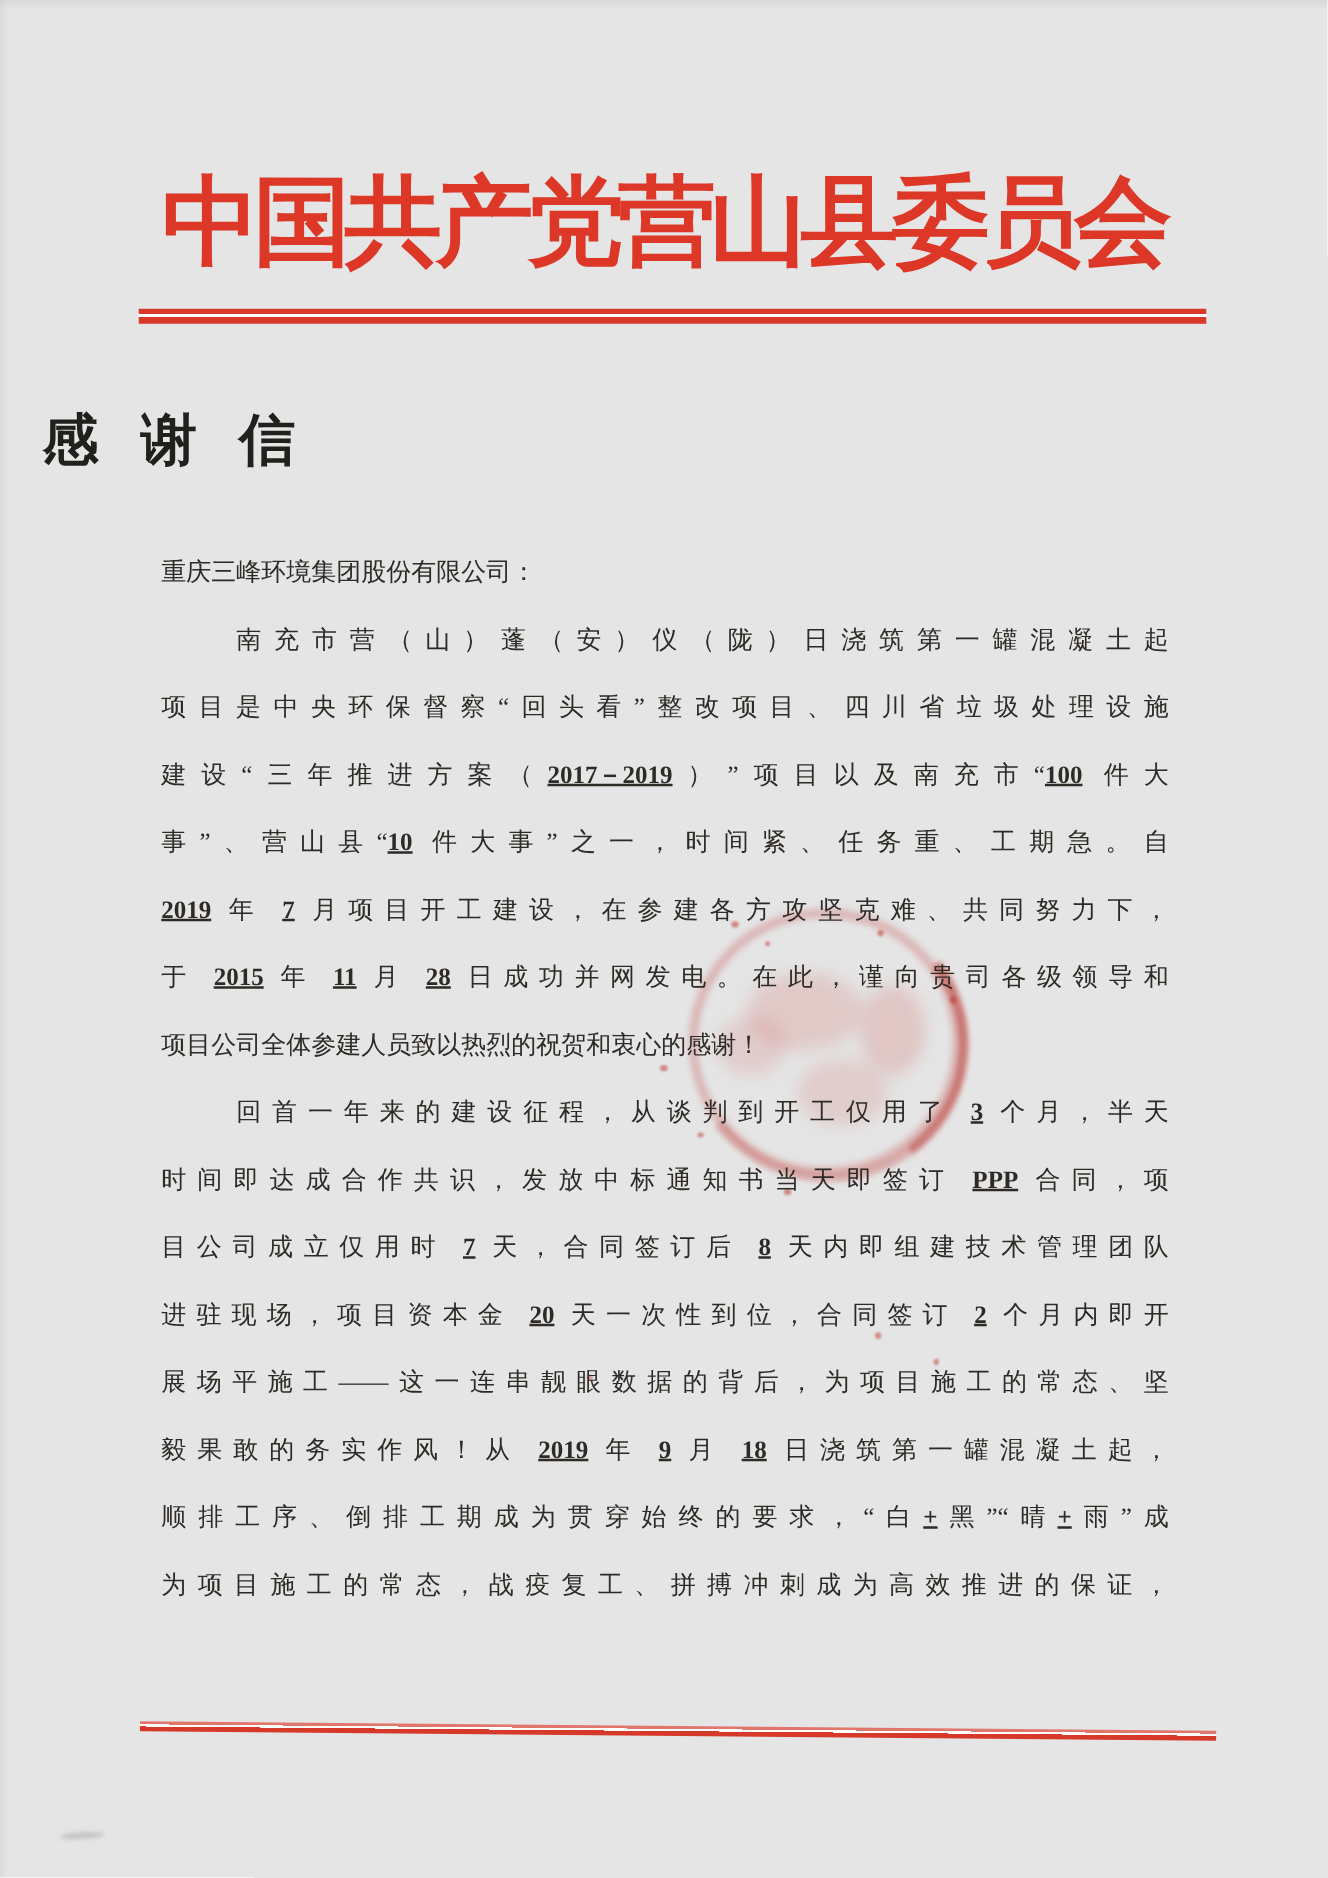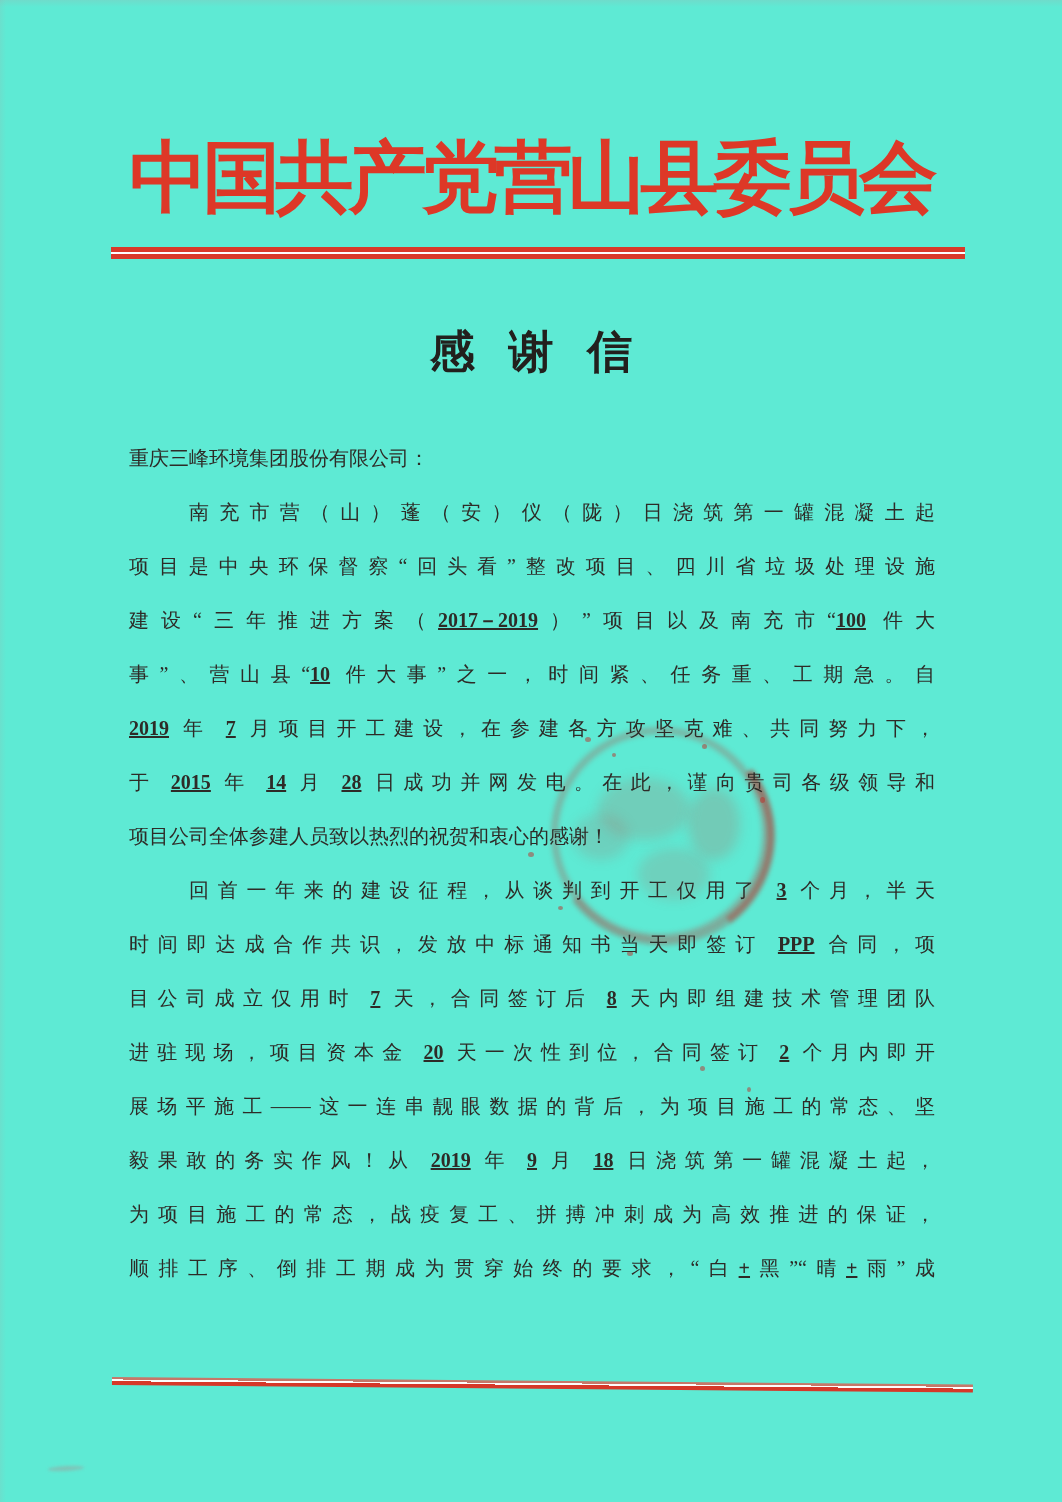--- a/index.html
+++ b/index.html
@@ -1,18 +1,18 @@
 <!DOCTYPE html>
 <html><head>
 <meta charset="utf-8">
 <style>
   html,body{margin:0;padding:0;background:#ffffff;}
   .page{
     position:relative;width:1062px;height:1502px;
-    background:#5eead4;overflow:hidden;
+    background:#e5e5e5;overflow:hidden;
     font-family:"Liberation Serif","DejaVu Serif",serif;
   }
   .edge-top{position:absolute;top:0;left:0;right:0;height:7px;
     background:linear-gradient(180deg,rgba(170,170,170,.22),rgba(170,170,170,0));}
   .edge-left{position:absolute;top:0;left:0;bottom:0;width:6px;
     background:linear-gradient(90deg,rgba(170,170,170,.16),rgba(170,170,170,0));}
 
   
   .letterhead{
     position:absolute;top:126px;left:0;width:100%;
@@ -20,21 +20,21 @@
     letter-spacing:-5px;color:#dd3827;white-space:nowrap;
   }
   .head-rule{
     position:absolute;left:111px;top:247px;width:854px;height:12px;
     background:linear-gradient(180deg,#d93929 0 38%,#fefefe 38% 58%,#d93929 58% 100%);
   }
 
   
   .doc-title{
     position:absolute;top:322px;left:0;width:100%;margin:0;
-    text-align:center;font-size:45px;font-weight:700;color:#22201d;
+    text-align:left;font-size:45px;font-weight:700;color:#22201d;
     letter-spacing:.75em;text-indent:.75em;
   }
 
   
   .body{
     position:absolute;left:129px;top:431px;width:806px;
     font-size:20px;line-height:54px;color:#2e2b27;
   }
   .line{height:54px;white-space:nowrap;}
   .line.j{white-space:normal;text-align:justify;text-align-last:justify;text-justify:inter-character;}
@@ -111,27 +111,27 @@
   <div class="speck s9"></div>
   <div class="speck s10"></div>
 
   <div class="body">
     <div class="line">重庆三峰环境集团股份有限公司：</div>
     <div class="line ind j rich">南充市营（山）蓬（安）仪（陇）日浇筑第一罐混凝土起</div>
     <div class="line j rich">项目是中央环保督察“回头看”整改项目、四川省垃圾处理设施</div>
     <div class="line j rich">建设“三年推进方案（<b>2017－2019</b>）”项目以及南充市“<b>100</b> 件大</div>
     <div class="line j rich">事”、营山县“<b>10</b> 件大事”之一，时间紧、任务重、工期急。自</div>
     <div class="line j rich"><b>2019</b> 年 <b>7</b> 月项目开工建设，在参建各方攻坚克难、共同努力下，</div>
-    <div class="line j rich">于 <b>2015</b> 年 <b>14</b> 月 <b>28</b> 日成功并网发电。在此，谨向贵司各级领导和</div>
+    <div class="line j rich">于 <b>2015</b> 年 <b>11</b> 月 <b>28</b> 日成功并网发电。在此，谨向贵司各级领导和</div>
     <div class="line rich">项目公司全体参建人员致以热烈的祝贺和衷心的感谢！</div>
     <div class="line ind j rich">回首一年来的建设征程，从谈判到开工仅用了 <b>3</b> 个月，半天</div>
     <div class="line j rich">时间即达成合作共识，发放中标通知书当天即签订 <b>PPP</b> 合同，项</div>
     <div class="line j rich">目公司成立仅用时 <b>7</b> 天，合同签订后 <b>8</b> 天内即组建技术管理团队</div>
     <div class="line j rich">进驻现场，项目资本金 <b>20</b> 天一次性到位，合同签订 <b>2</b> 个月内即开</div>
     <div class="line j rich">展场平施工——这一连串靓眼数据的背后，为项目施工的常态、坚</div>
     <div class="line j rich">毅果敢的务实作风！从 <b>2019</b> 年 <b>9</b> 月 <b>18</b> 日浇筑第一罐混凝土起，</div>
+    <div class="line j rich">顺排工序、倒排工期成为贯穿始终的要求，“白<b>+</b>黑”“晴<b>+</b>雨”成</div>
     <div class="line j rich">为项目施工的常态，战疫复工、拼搏冲刺成为高效推进的保证，</div>
-    <div class="line j rich">顺排工序、倒排工期成为贯穿始终的要求，“白<b>+</b>黑”“晴<b>+</b>雨”成</div>
   </div>
 
   <div class="bottom-rule"></div>
   <div class="smudge"></div>
 </div>
 
 </body></html>

